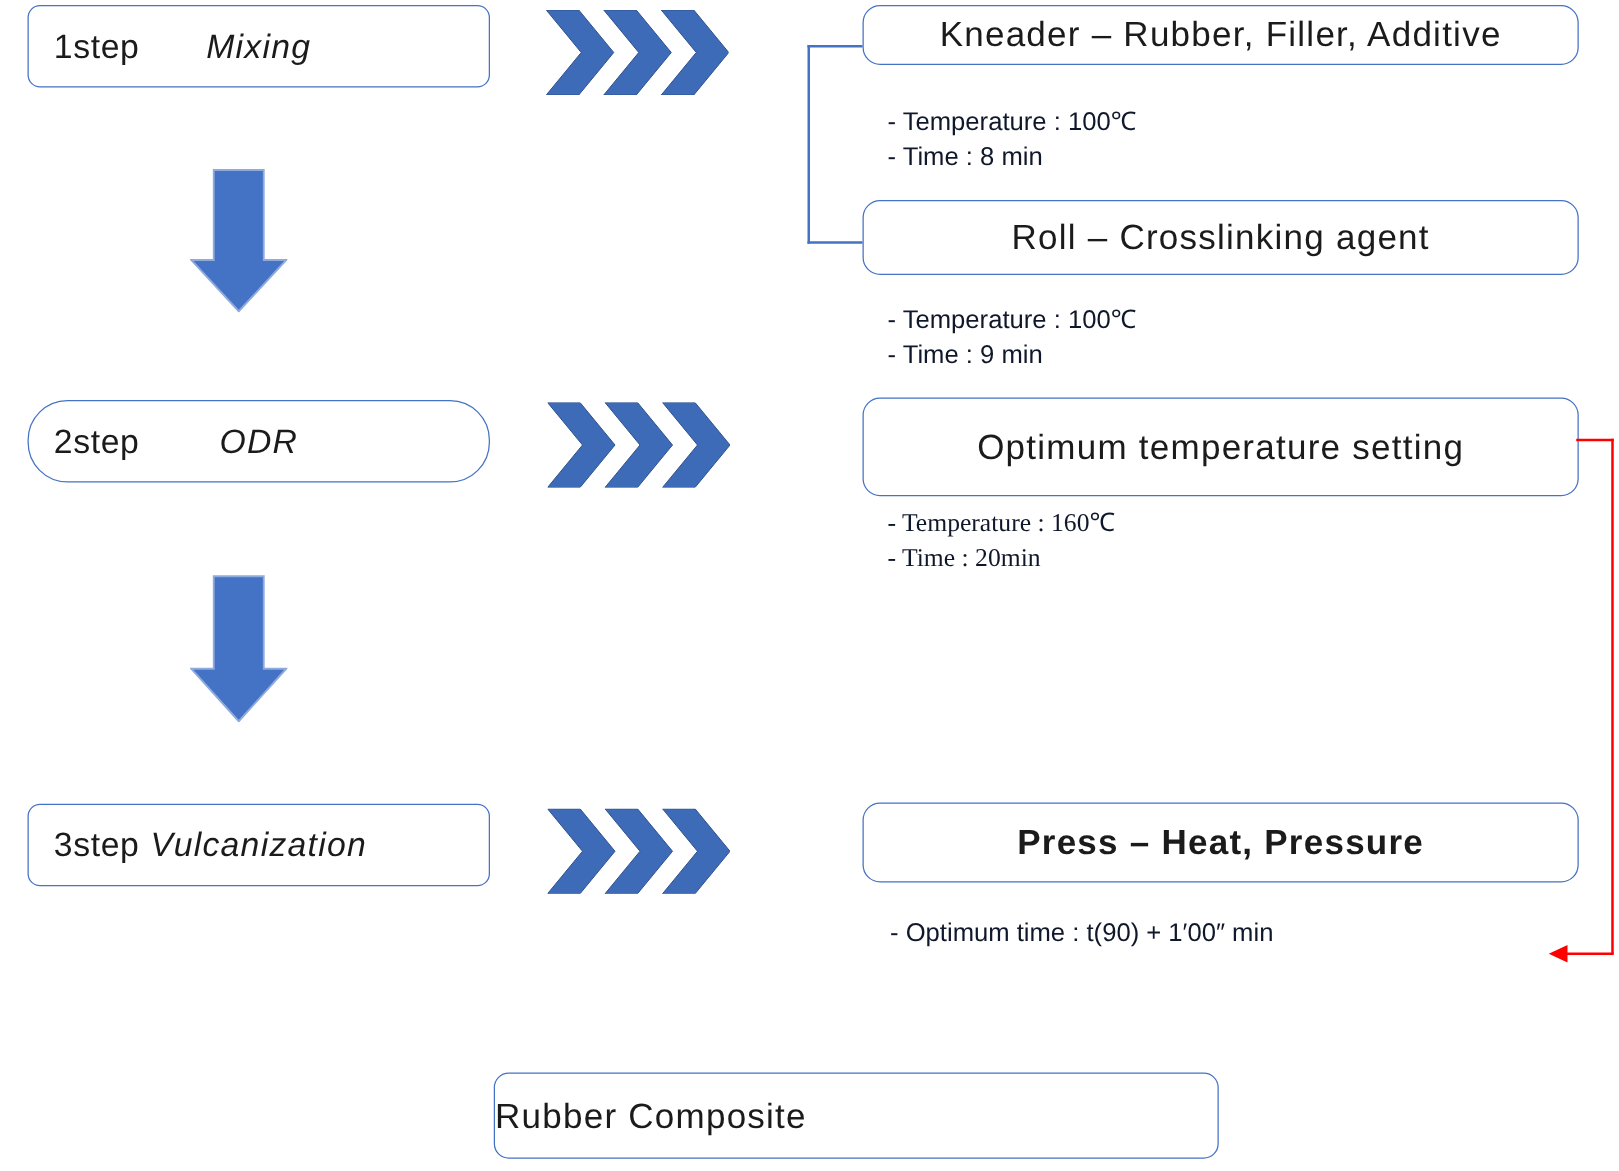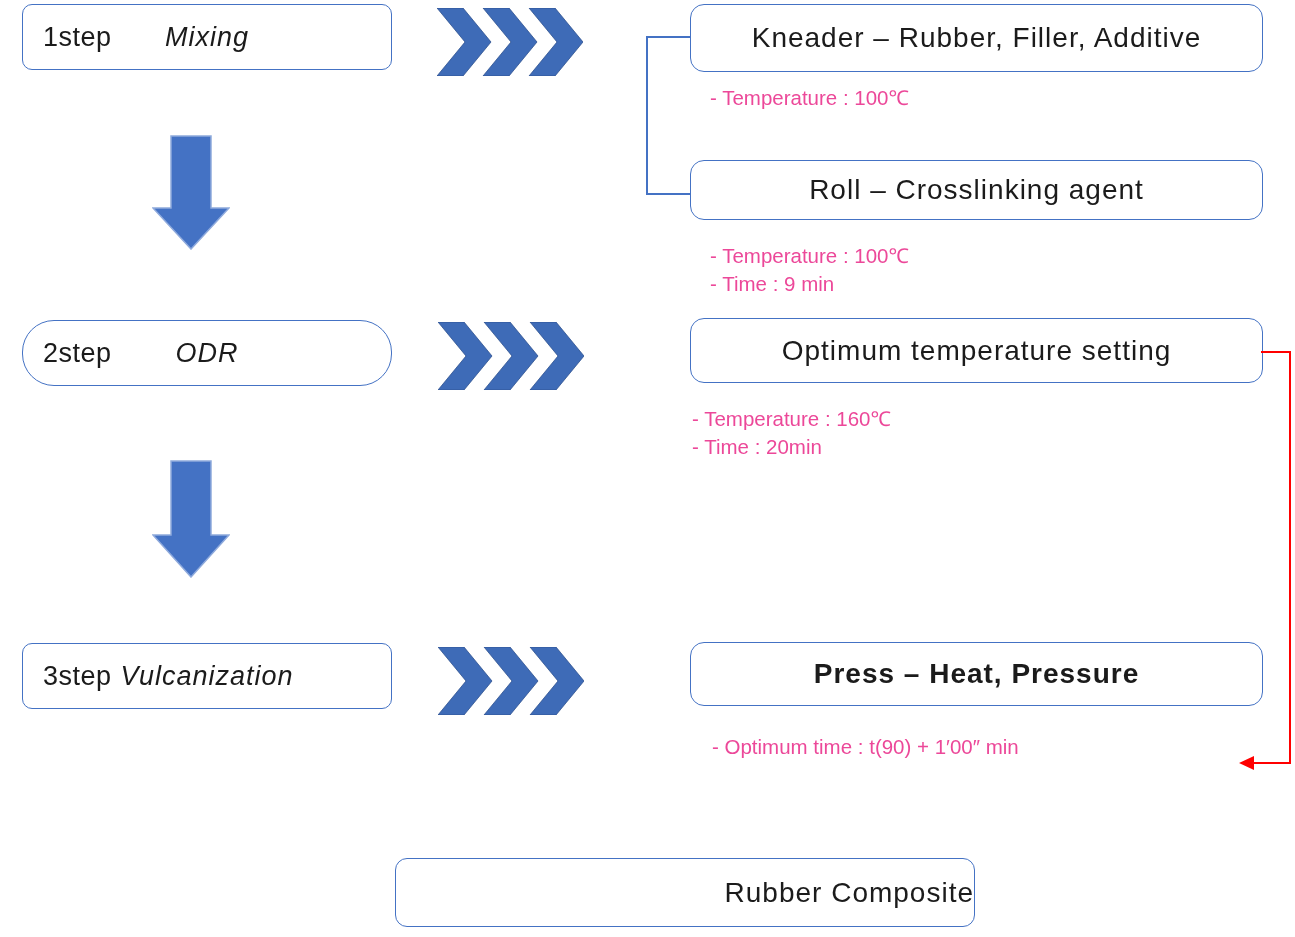--- a/index.html
+++ b/index.html
@@ -8,22 +8,22 @@
     font-family:"Liberation Sans", sans-serif;color:#1b1b1b;overflow:hidden;
   }
   .box{
     position:absolute;background:#ffffff;border:1.6px solid #4472C4;
     box-sizing:border-box;display:flex;align-items:center;
   }
   .step-box{border-radius:10px;width:370px;height:66px;left:8px;margin-left:14px;}
   .step-label{position:absolute;left:20px;font-size:27px;letter-spacing:.5px;}
   .step-name{position:absolute;left:0;right:0;text-align:center;font-size:27px;letter-spacing:1px;font-style:italic;}
   .proc-box{border-radius:14px;left:690px;width:573px;justify-content:center;font-size:28px;letter-spacing:1px;}
-  .result-box{border-radius:12px;left:395px;top:858px;width:580px;height:69px;justify-content:flex-end;font-size:28px;letter-spacing:1px;}
-  .notes{position:absolute;font-size:20.5px;line-height:28px;color:#ec4899;}
+  .result-box{border-radius:12px;left:395px;top:858px;width:580px;height:69px;justify-content:flex-start;font-size:28px;letter-spacing:1px;}
+  .notes{position:absolute;font-size:20.5px;line-height:28px;color:#0f172a;}
   .notes div{white-space:pre;}
   .chev{position:absolute;}
   .down-arrow{position:absolute;}
   .line{position:absolute;background:#4472C4;}
   .redline{position:absolute;background:#ff0000;}
   .red-head{
     position:absolute;width:0;height:0;
     border-top:7px solid transparent;border-bottom:7px solid transparent;
     border-right:15px solid #ff0000;
   }
@@ -39,25 +39,26 @@
   </div>
 
   <svg class="chev" style="left:437px;top:8px;" width="146" height="68" viewBox="0 0 146 68">
     <g fill="#3E6BB7" stroke="#2F528F" stroke-width="0.8">
       <polygon points="0,0 26,0 54,34 26,68 0,68 28,34"></polygon>
       <polygon points="46,0 72,0 100,34 72,68 46,68 74,34"></polygon>
       <polygon points="92,0 118,0 146,34 118,68 92,68 120,34"></polygon>
     </g>
   </svg>
 
-  <div class="box proc-box" style="top:4px;height:68px;">
+  <div class="box proc-box" style="top:4px;height:48px;">
     <span>Kneader – Rubber, Filler, Additive</span>
   </div>
   <div class="notes" style="left:710px;top:84px;">
     <div>- Temperature : 100℃</div>
+    <div>- Time : 8 min</div>
   </div>
 
   <div class="line" style="left:646px;top:36px;width:44px;height:2px;"></div>
   <div class="line" style="left:646px;top:36px;width:2px;height:159px;"></div>
   <div class="line" style="left:646px;top:193px;width:44px;height:2px;"></div>
 
   <div class="box proc-box" style="top:160px;height:60px;">
     <span>Roll – Crosslinking agent</span>
   </div>
   <div class="notes" style="left:710px;top:242px;">
@@ -75,24 +76,24 @@
   </div>
 
   <svg class="chev" style="left:438px;top:322px;" width="146" height="68" viewBox="0 0 146 68">
     <g fill="#3E6BB7" stroke="#2F528F" stroke-width="0.8">
       <polygon points="0,0 26,0 54,34 26,68 0,68 28,34"></polygon>
       <polygon points="46,0 72,0 100,34 72,68 46,68 74,34"></polygon>
       <polygon points="92,0 118,0 146,34 118,68 92,68 120,34"></polygon>
     </g>
   </svg>
 
-  <div class="box proc-box" style="top:318px;height:65px;text-align:right;">
+  <div class="box proc-box" style="top:318px;height:79px;text-align:right;">
     <span>Optimum temperature setting</span>
   </div>
-  <div class="notes" style="left:692px;top:405px;">
+  <div class="notes" style="left:710px;top:405px;font-family:Liberation Serif, serif;">
     <div>- Temperature : 160℃</div>
     <div>- Time : 20min</div>
   </div>
 
   <div class="redline" style="left:1261px;top:351px;width:30px;height:2px;"></div>
   <div class="redline" style="left:1289px;top:351px;width:2px;height:412px;"></div>
   <div class="redline" style="left:1253px;top:762px;width:38px;height:2px;"></div>
   <div class="red-head" style="left:1239px;top:756px;"></div>
 
   <svg class="down-arrow" style="left:152px;top:460px;" width="78" height="118" viewBox="0 0 78 118">

